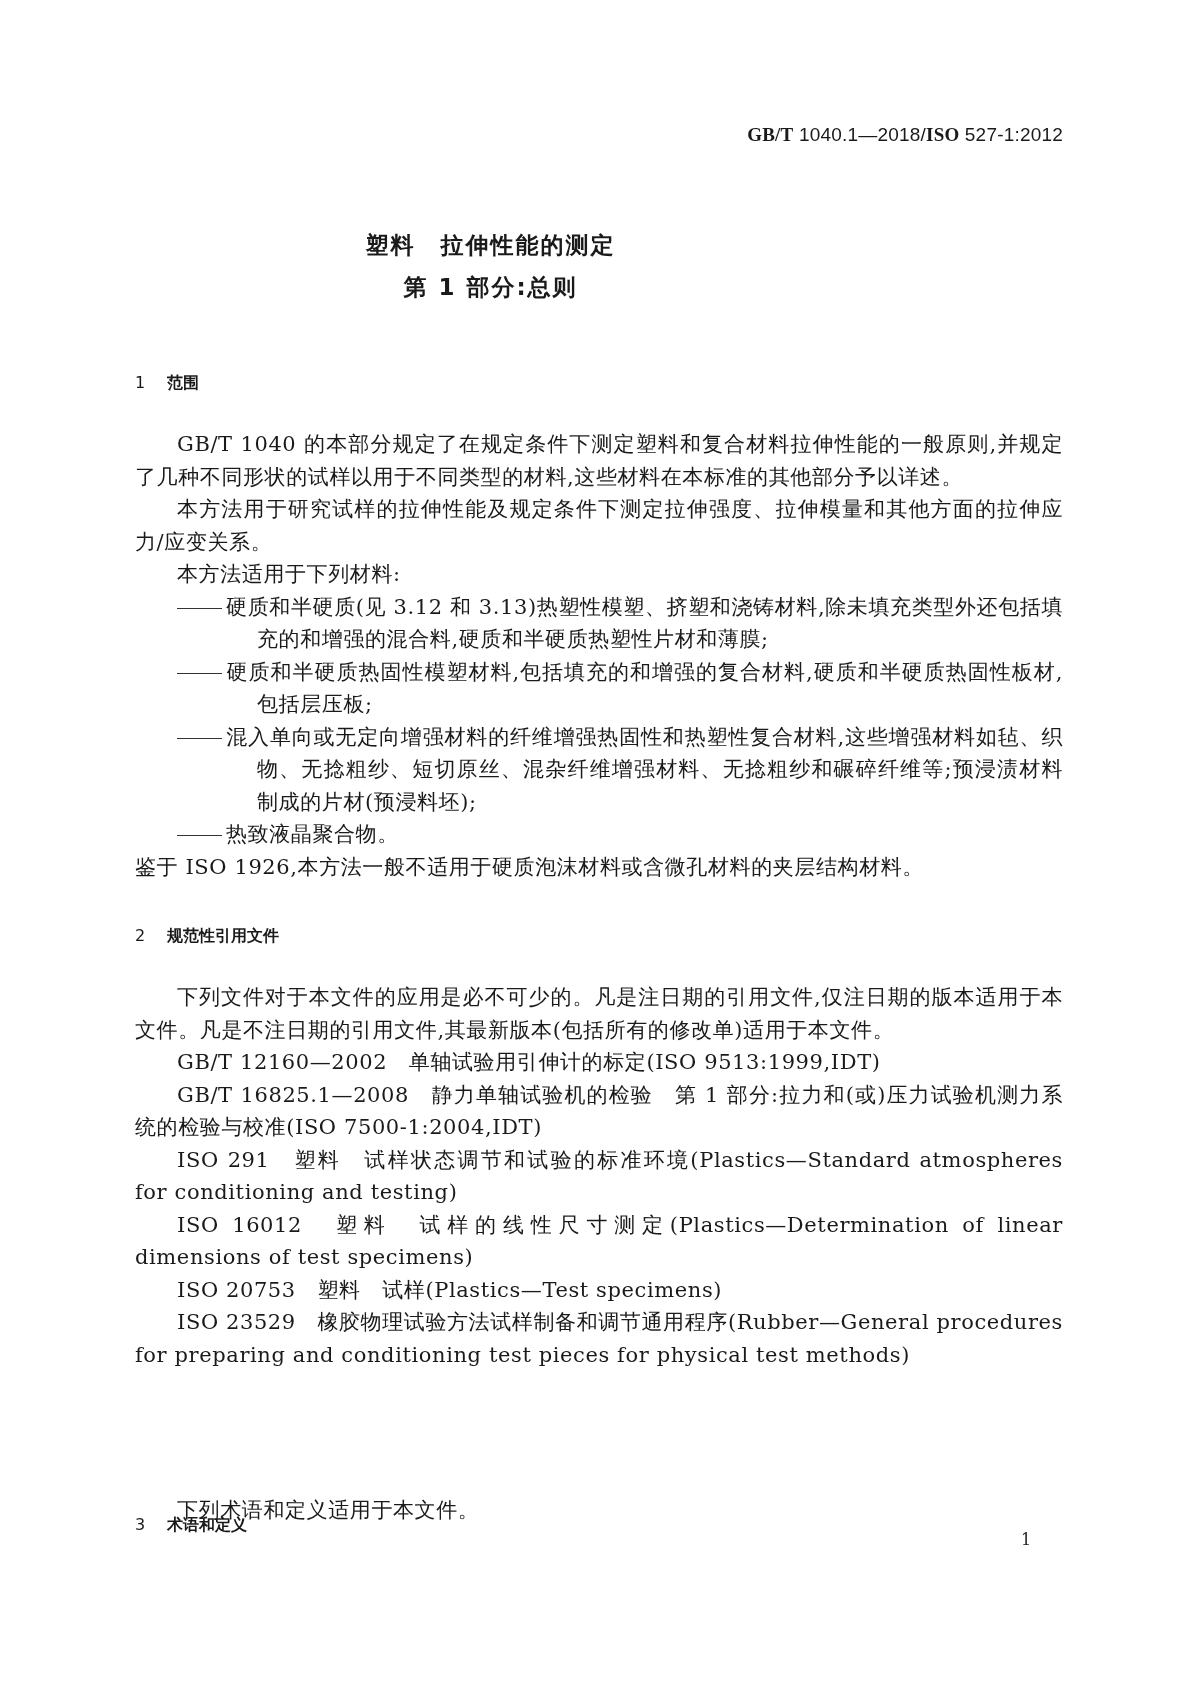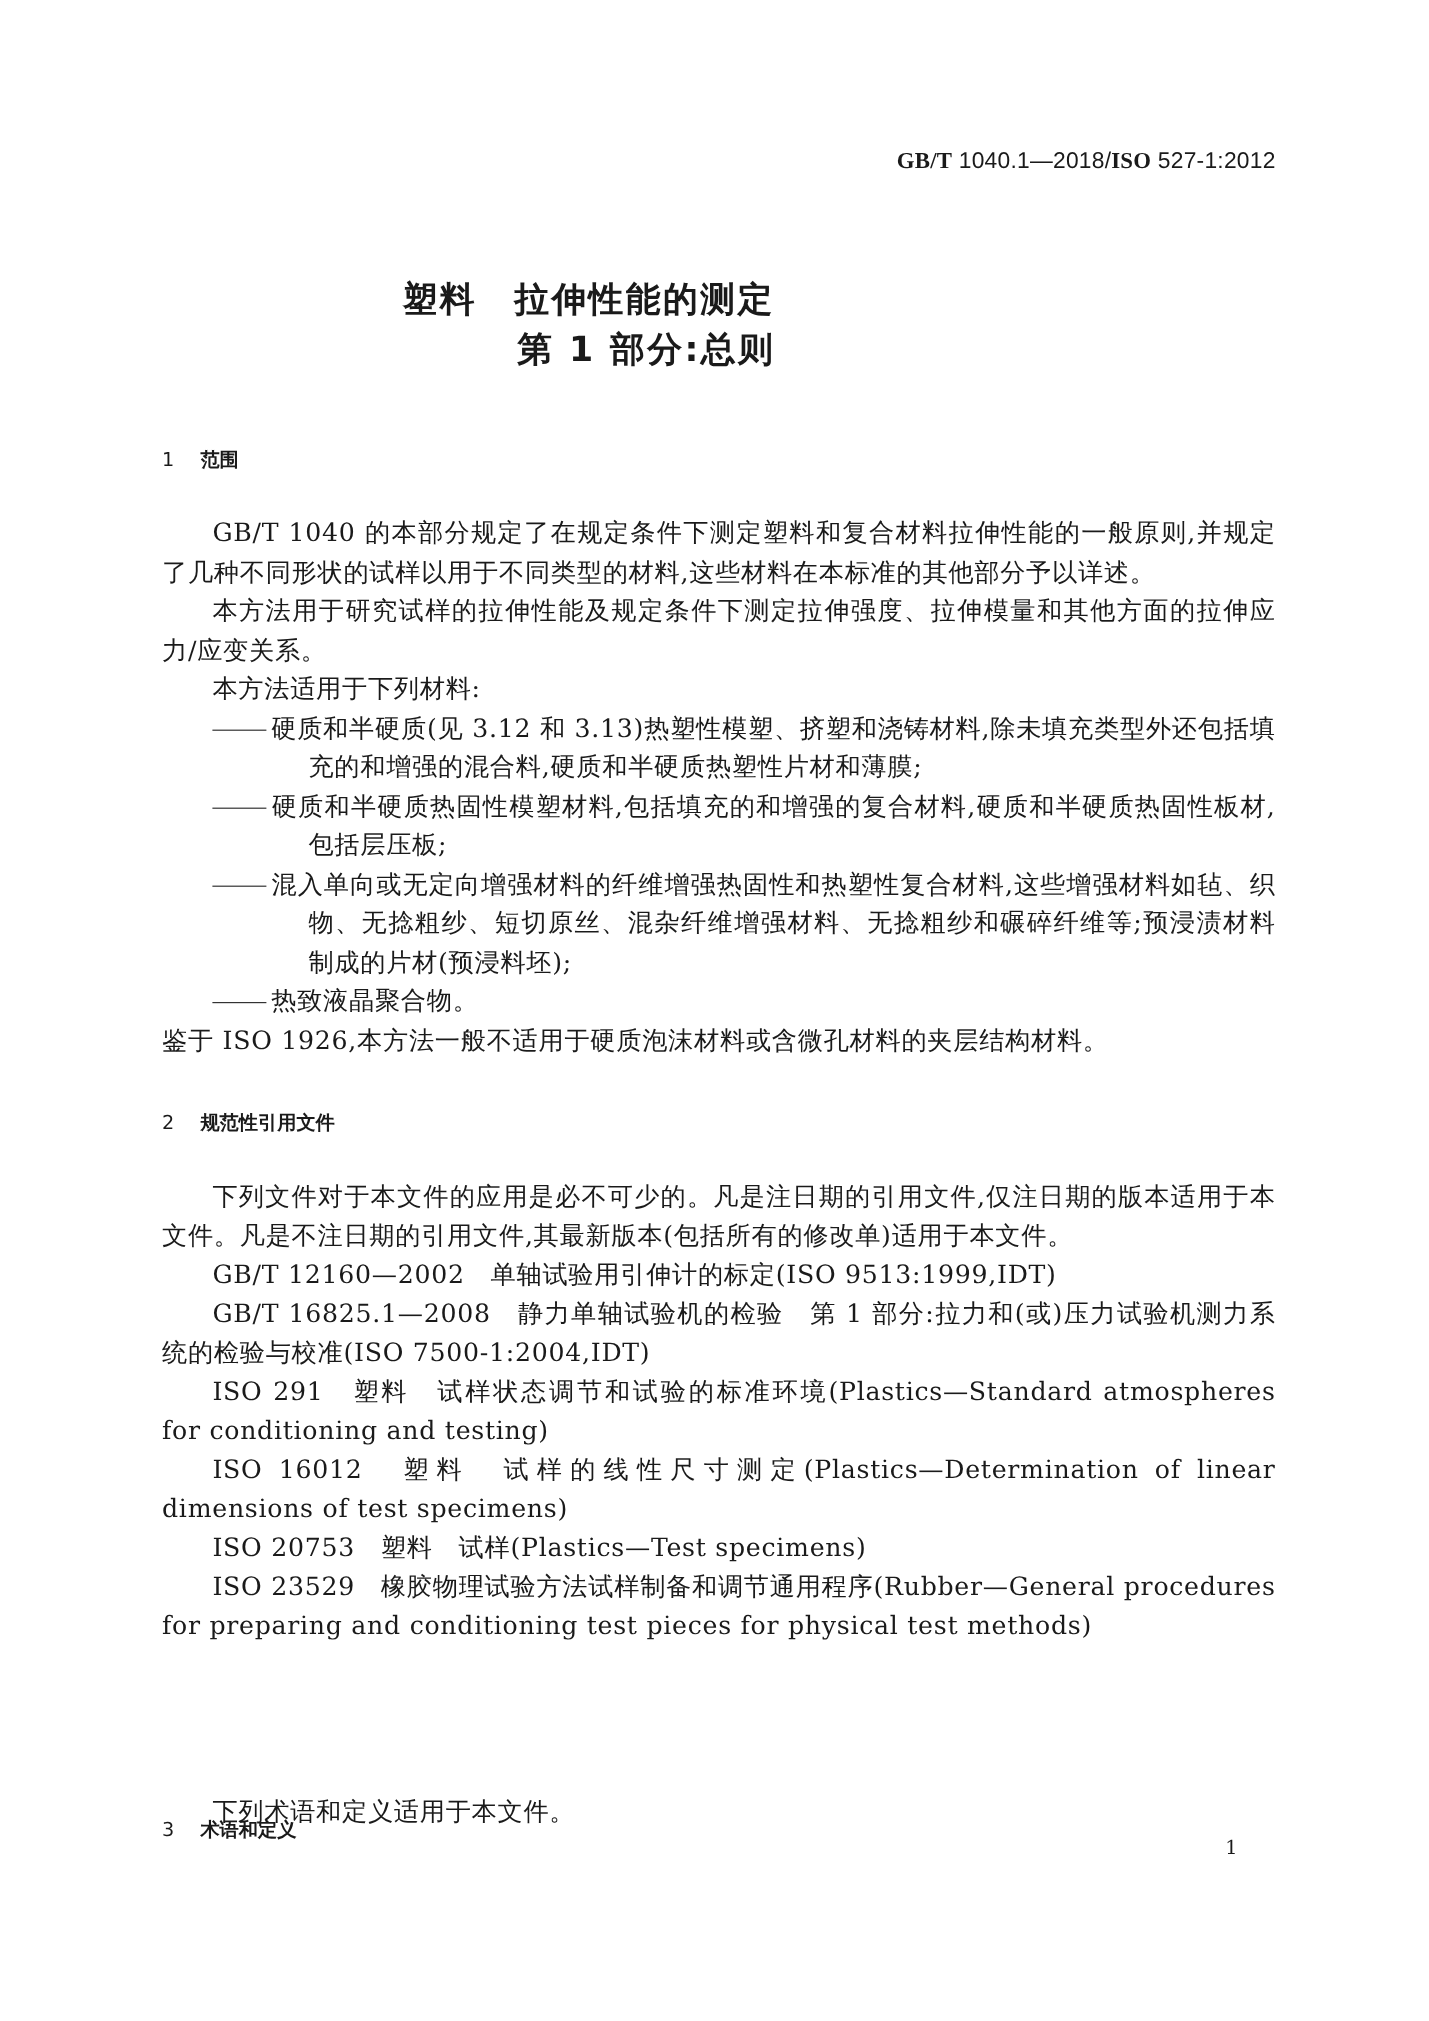--- a/index.html
+++ b/index.html
@@ -3,23 +3,23 @@
   <meta charset="utf-8">
   <style>
     html, body { margin: 0; padding: 0; background: #ffffff; }
     body { width: 1191px; height: 1684px; position: relative; overflow: hidden;
            font-family: "DejaVu Serif", "Liberation Serif", serif; color: #1a1a1a; }
     .page { position: absolute; left: 0; top: 0; width: 1191px; height: 1684px; }
     .std-code { position: absolute; right: 128px; top: 124px; font-size: 19px;
                 font-family: "Liberation Sans", "DejaVu Sans", sans-serif; letter-spacing: 0.2px; }
     .std-code .b { font-weight: bold; font-family: "Liberation Serif", serif; }
     .title { position: absolute; left: 0; width: 981px; text-align: center;
-             font-family: "DejaVu Sans", sans-serif; font-weight: bold; font-size: 29px; letter-spacing: 2px; }
+             font-family: "DejaVu Sans", sans-serif; font-weight: bold; font-size: 23px; letter-spacing: 2px; }
     .t1 { top: 230px; }
-    .t2 { top: 272px; padding-left: 48px; }
+    .t2 { top: 272px; }
     .h { position: absolute; left: 135px; font-family: "DejaVu Sans", sans-serif; font-weight: bold; font-size: 16px; }
     .h .num { display: inline-block; width: 32px; font-weight: normal; }
     .body { position: absolute; left: 135px; width: 928px; font-size: 21px; line-height: 32.5px;
             text-align: justify; letter-spacing: 0.6px; }
     .p { margin: 0; }
     .ind { text-indent: 2em; }
     .dash { padding-left: 80px; text-indent: -80px; margin-left: 2em; }
     .dash .d { display: inline-block; width: 45px; border-top: 1px solid #333; vertical-align: middle; margin-right: 4px; }
     .hang { padding-left: 0; }
     .pagenum { position: absolute; left: 1021px; top: 1530px; font-size: 16px; }

